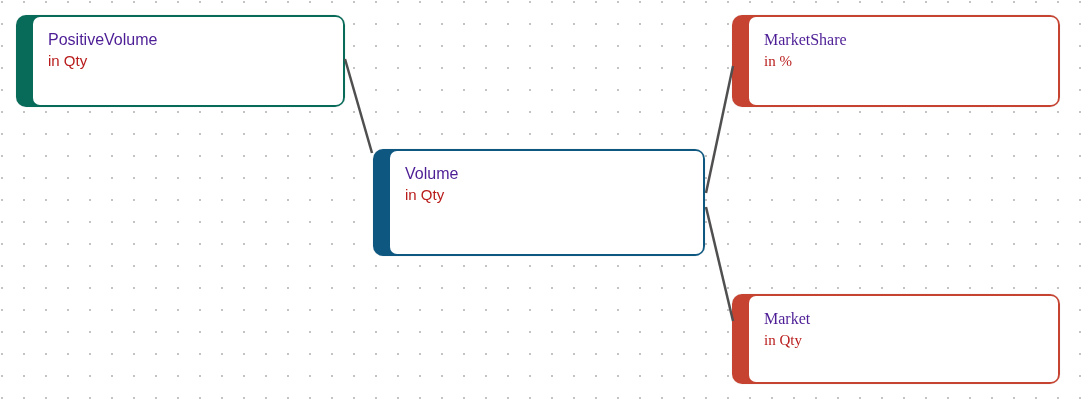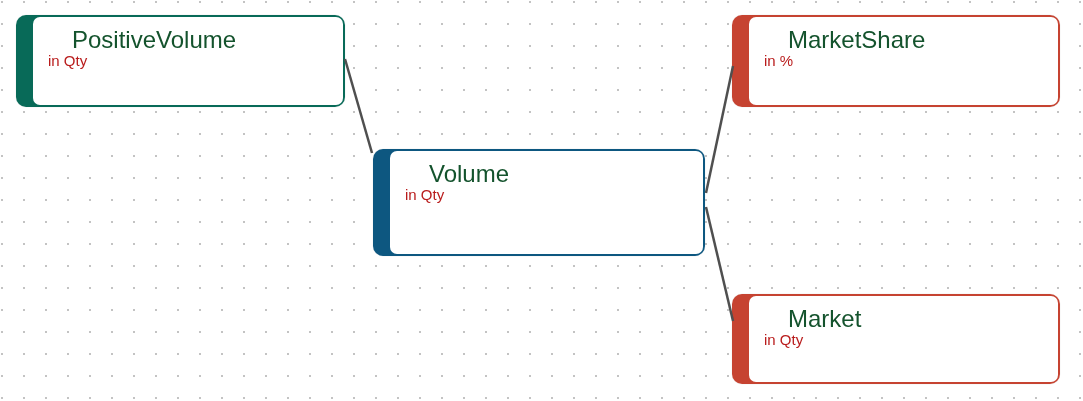--- a/index.html
+++ b/index.html
@@ -42,35 +42,34 @@
   }
   .node-inner {
     box-sizing: border-box;
     background: #ffffff;
     border-radius: 7px;
     width: 100%;
     height: 100%;
     padding: 11px 15px 0 15px;
   }
   .node-title {
-    font-size: 24px;
+    font-size: 16px;
     line-height: 24px;
-    color: #14532d;
+    color: #4c1d95;
     white-space: nowrap;
-    margin-left: 24px;
   }
   .node-subtitle {
     font-size: 15px;
     line-height: 18px;
     color: #b91c1c;
     white-space: nowrap;
   }
   .accent-teal { background: #086a58; }
   .accent-blue { background: #0d5780; }
-  .accent-red  { background: #c64331; }
+  .accent-red  { background: #c64331; font-family: Liberation Serif, serif; }
 
   .node-positive-volume { left: 16px;  top: 15px;  width: 329px; height: 92px; }
   .node-volume          { left: 373px; top: 149px; width: 332px; height: 107px; }
   .node-market-share    { left: 732px; top: 15px;  width: 328px; height: 92px; }
   .node-market          { left: 732px; top: 294px; width: 328px; height: 90px; }
 </style>
 </head>
 <body>
 
 <div class="canvas">

